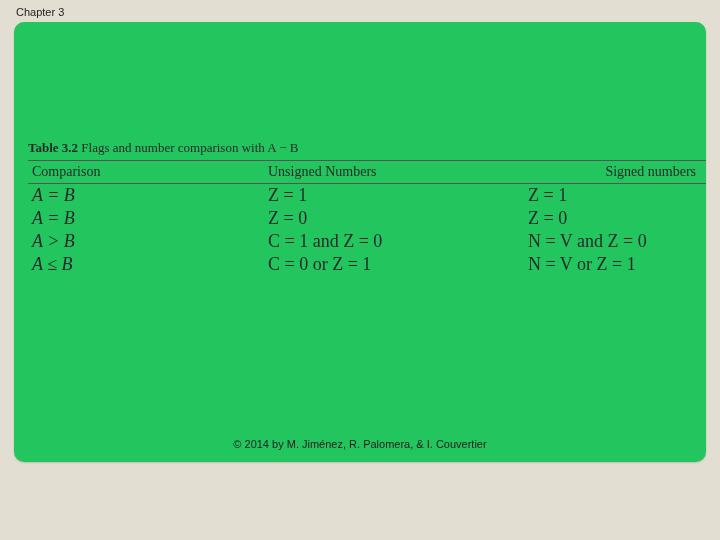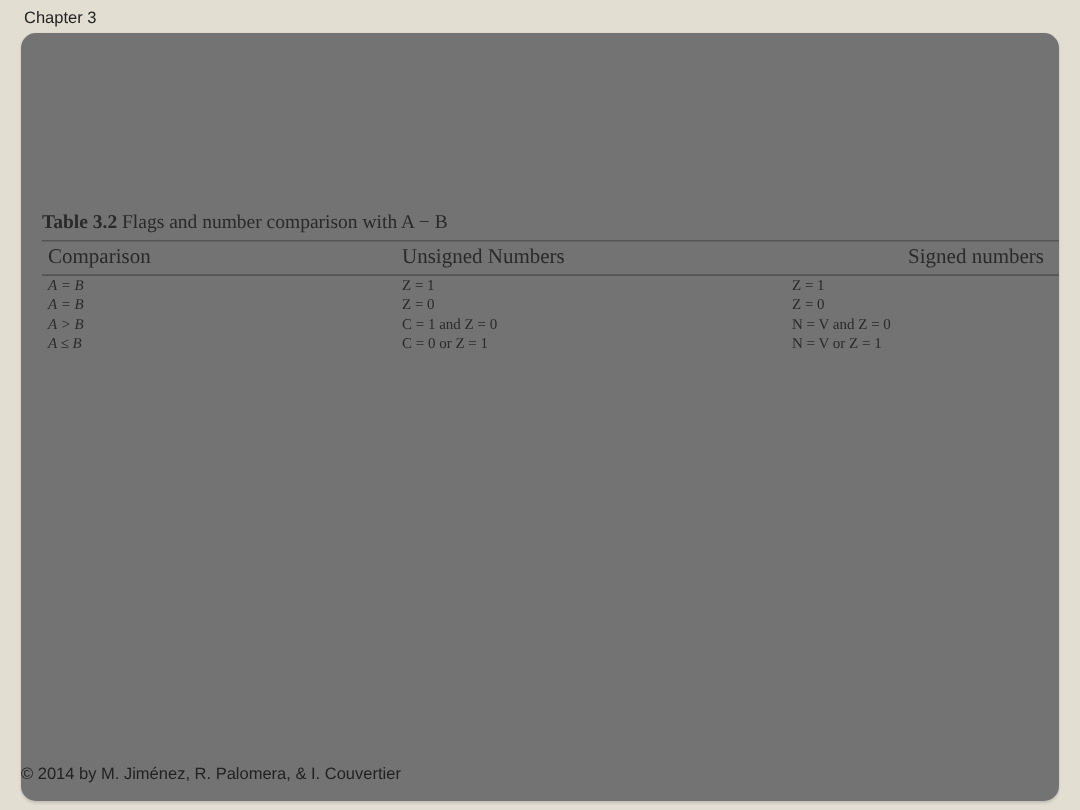--- a/index.html
+++ b/index.html
@@ -14,22 +14,22 @@
     top: 6px; left: 16px; right: 16px;
     display: flex;
     justify-content: space-between;
     font-size: 11px;
     color: #222;
   }
   .header-left { text-decoration: underline; }
   .page {
     position: absolute;
     top: 22px; left: 14px;
-    width: 692px; height: 512px;
-    background: #737373;
+    width: 692px; height: 440px;
+    background: #22c55e;
     border-radius: 10px;
     box-shadow: 0 1px 2px rgba(0,0,0,0.15);
   }
   .table-wrap {
     position: absolute;
     top: 118px; left: 14px; right: 0;
     font-family: "Times New Roman", Times, serif;
     color: #2a2a2a;
     font-size: 14px;
   }
@@ -50,41 +50,41 @@
   th {
     text-align: left;
     font-weight: normal;
     padding: 3px 4px;
     font-size: 14px;
   }
   th.col2 { padding-left: 120px; }
   th.col3 { text-align: right; padding-right: 10px; }
   td {
     padding: 1px 4px;
-    font-size: 10px;
+    font-size: 18px;
     white-space: nowrap;
   }
   td.col1 { width: 120px; }
   td.col2 { padding-left: 120px; width: 320px; }
   td.col3 { padding-left: 60px; }
   tbody { }
   .rule-row td {
     border-top: 1px solid #555;
     padding-top: 3px;
   }
   .footnote-row td {
     border-bottom: 1.5px solid #555;
     padding-bottom: 4px;
   }
   .italic { font-style: italic; }
   .footer {
     position: absolute;
     bottom: 12px;
     width: 100%;
-    text-align: left;
+    text-align: center;
     font-size: 11px;
     color: #222;
     font-family: Arial, Helvetica, sans-serif;
   }
 </style>
 </head>
 <body>
 
 <div class="header">
   <span>Chapter 3</span>

